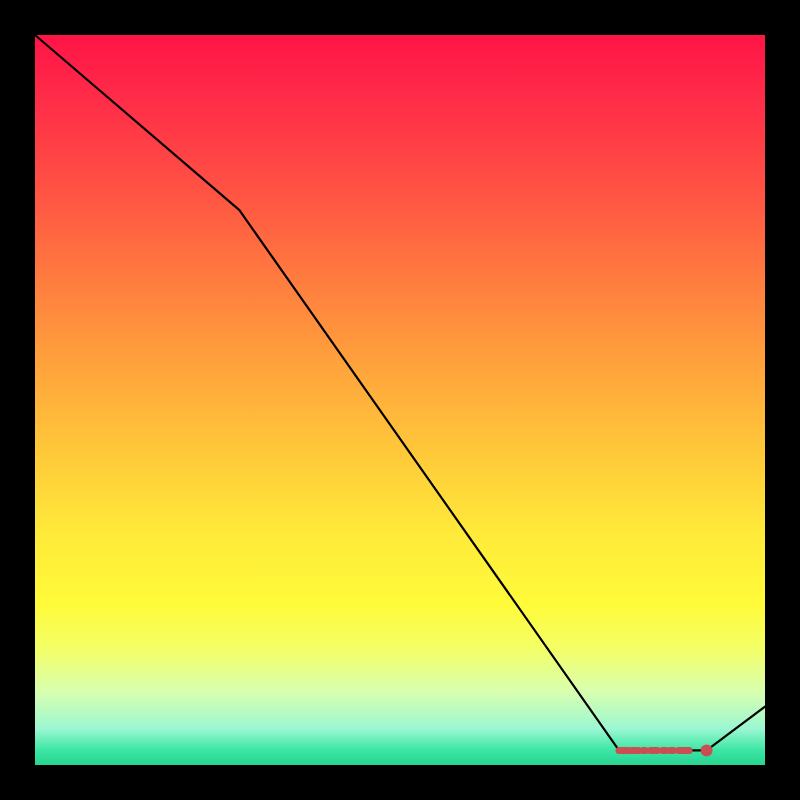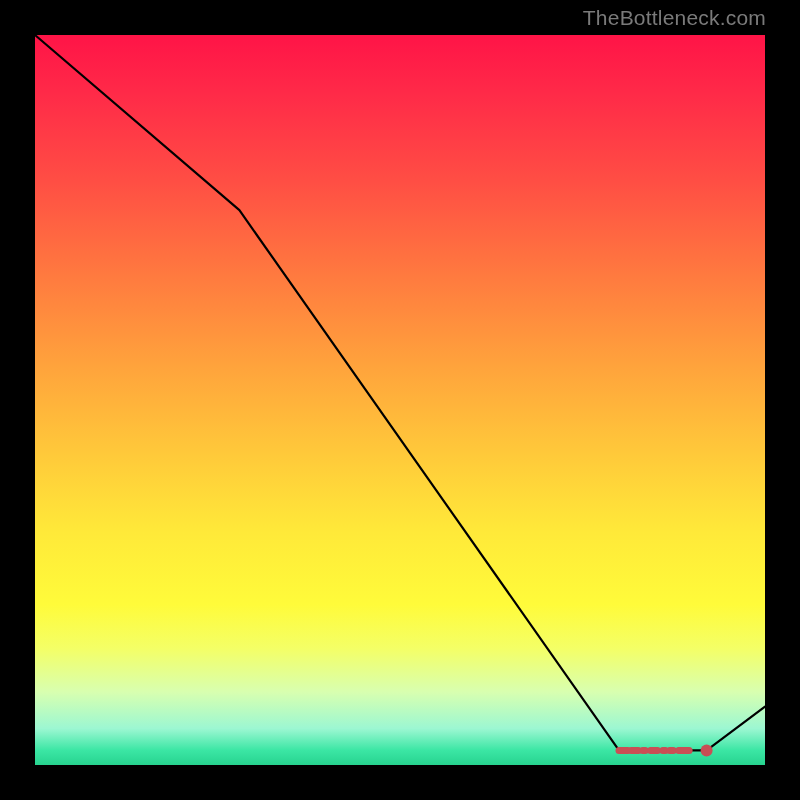--- a/index.html
+++ b/index.html
@@ -75,21 +75,20 @@
     fill: #c94f55;
   }
 </style>
 </head>
 <body>
 
 <div class="frame">
 
   <div class="plot-area"></div>
 
-  <div class="watermark">TheBottleneck.com</div>
 
   <svg class="overlay" viewBox="0 0 730 730">
 
     <path id="curve-path" class="curve" d="M0.0 0.0 L204.4 175.2 L584.0 715.4 L671.6 715.4 L730.0 671.6"></path>
 
     <g id="dash-group">
         <path d="M 584.0 715.4 L 592.8 715.4" class="dash-path"></path>
         <path d="M 596.3 715.4 L 603.3 715.4" class="dash-path"></path>
         <path d="M 607.7 715.4 L 610.3 715.4" class="dash-path"></path>
         <path d="M 615.5 715.4 L 622.5 715.4" class="dash-path"></path>

